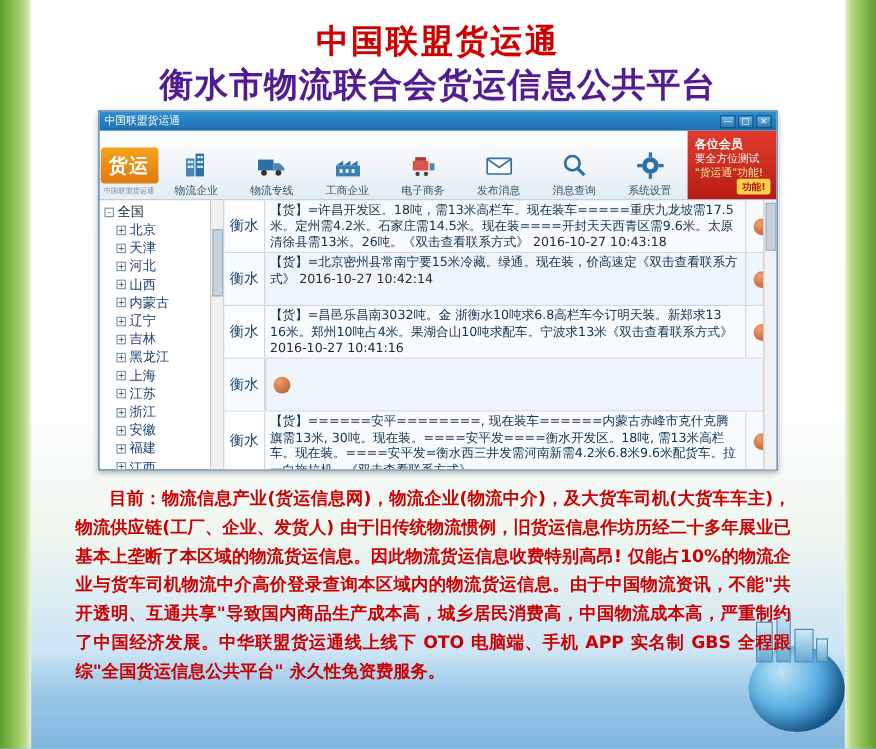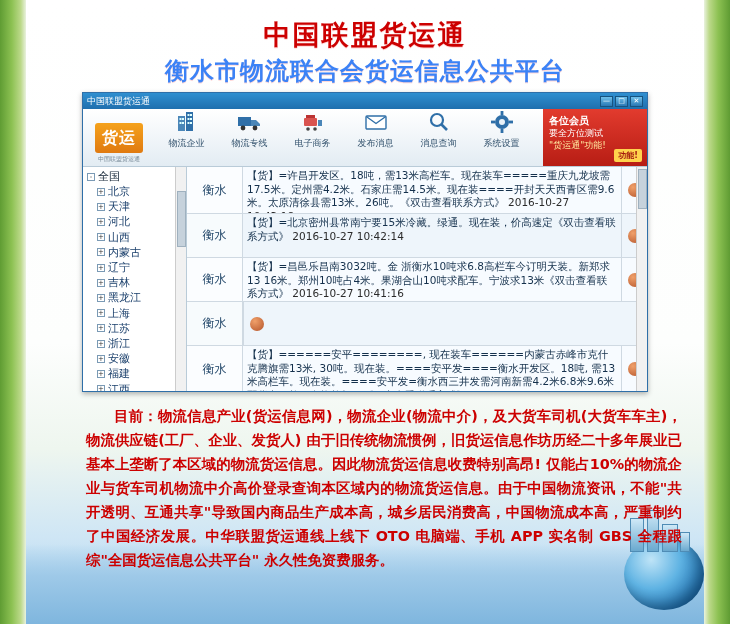--- a/index.html
+++ b/index.html
@@ -41,23 +41,23 @@
   }
   .title-line1 {
     font-size: 27px;
     font-weight: bold;
     color: #cc0000;
     letter-spacing: 2px;
     line-height: 34px;
     text-shadow: 0 1px 0 #ffd9d9;
   }
   .title-line2 {
-    font-size: 24px;
+    font-size: 28px;
     font-weight: bold;
-    color: #3b82f6;
+    color: #4c1d95;
     letter-spacing: 1px;
     line-height: 38px;
     text-shadow: 0 1px 0 #ffd9d9;
   }
 
   
   .app-window {
     position: absolute;
     left: 82px; top: 92px;
     width: 566px; height: 300px;
@@ -122,21 +122,21 @@
   }
   .logo-text {
     font-size: 6px;
     color: #7a8c99;
     margin-top: 2px;
     white-space: nowrap;
   }
   .tb-items {
     flex: 1;
     display: flex;
-    align-items: flex-start;
+    align-items: flex-end;
   }
   .tb-item {
     width: 63px;
     text-align: center;
     color: #2e5a7d;
     cursor: default;
   }
   .tb-ico {
     height: 26px;
     display: flex;
@@ -234,21 +234,21 @@
     overflow: hidden;
   }
   .row {
     display: flex;
     border-bottom: 1px solid #cfd9e2;
     min-height: 44px;
     background: #f7fbff;
   }
   .row:nth-child(even) { background: #eef5fb; }
   .row-city {
-    width: 56px;
+    width: 34px;
     display: flex;
     align-items: center;
     justify-content: center;
     font-size: 12px;
     color: #12395e;
     border-right: 1px solid #cfd9e2;
     background: rgba(255,255,255,0.55);
   }
   .row-body {
     flex: 1;
@@ -283,21 +283,21 @@
     position: absolute;
     top: 2px; left: 1px;
     width: 9px; height: 40px;
     background: #c6d2dc;
     border: 1px solid #9fb1bf;
   }
 
   
   .body-text {
     position: absolute;
-    left: 86px; top: 404px;
+    left: 63px; top: 404px;
     width: 596px;
     z-index: 6;
     color: #cc0000;
     font-size: 14.4px;
     font-weight: bold;
     line-height: 24px;
     text-align: justify;
     text-indent: 28px;
   }
 
@@ -380,20 +380,32 @@
           <svg width="26" height="24" viewBox="0 0 26 24">
               <rect x="1" y="7" width="13" height="9" fill="#2f6fa8"></rect>
               <path d="M14 10h5l4 4v2h-9z" fill="#4a86b8"></path>
               <circle cx="6" cy="18" r="2.4" fill="#333"></circle>
               <circle cx="18" cy="18" r="2.4" fill="#333"></circle>
             </svg>
         </div>
         <div class="tb-label">物流专线</div>
       </div>
 
+      <div class="tb-item">
+        <div class="tb-ico">
+          <svg width="24" height="24" viewBox="0 0 24 24">
+              <rect x="2" y="12" width="20" height="9" fill="#3f7fb0"></rect>
+              <path d="M2 12l6-4v4l6-4v4l6-4v4z" fill="#2f6fa8"></path>
+              <rect x="5" y="15" width="2.5" height="3" fill="#dff"></rect>
+              <rect x="10" y="15" width="2.5" height="3" fill="#dff"></rect>
+              <rect x="15" y="15" width="2.5" height="3" fill="#dff"></rect>
+            </svg>
+        </div>
+        <div class="tb-label">工商企业</div>
+      </div>
 
       <div class="tb-item">
         <div class="tb-ico">
           <svg width="24" height="24" viewBox="0 0 24 24">
               <rect x="3" y="8" width="13" height="8" rx="1" fill="#d9534f"></rect>
               <rect x="5" y="5" width="9" height="3" fill="#b33"></rect>
               <circle cx="7" cy="19" r="1.8" fill="#444"></circle>
               <circle cx="14" cy="19" r="1.8" fill="#444"></circle>
               <rect x="17" y="10" width="4" height="6" fill="#4a86b8"></rect>
             </svg>

